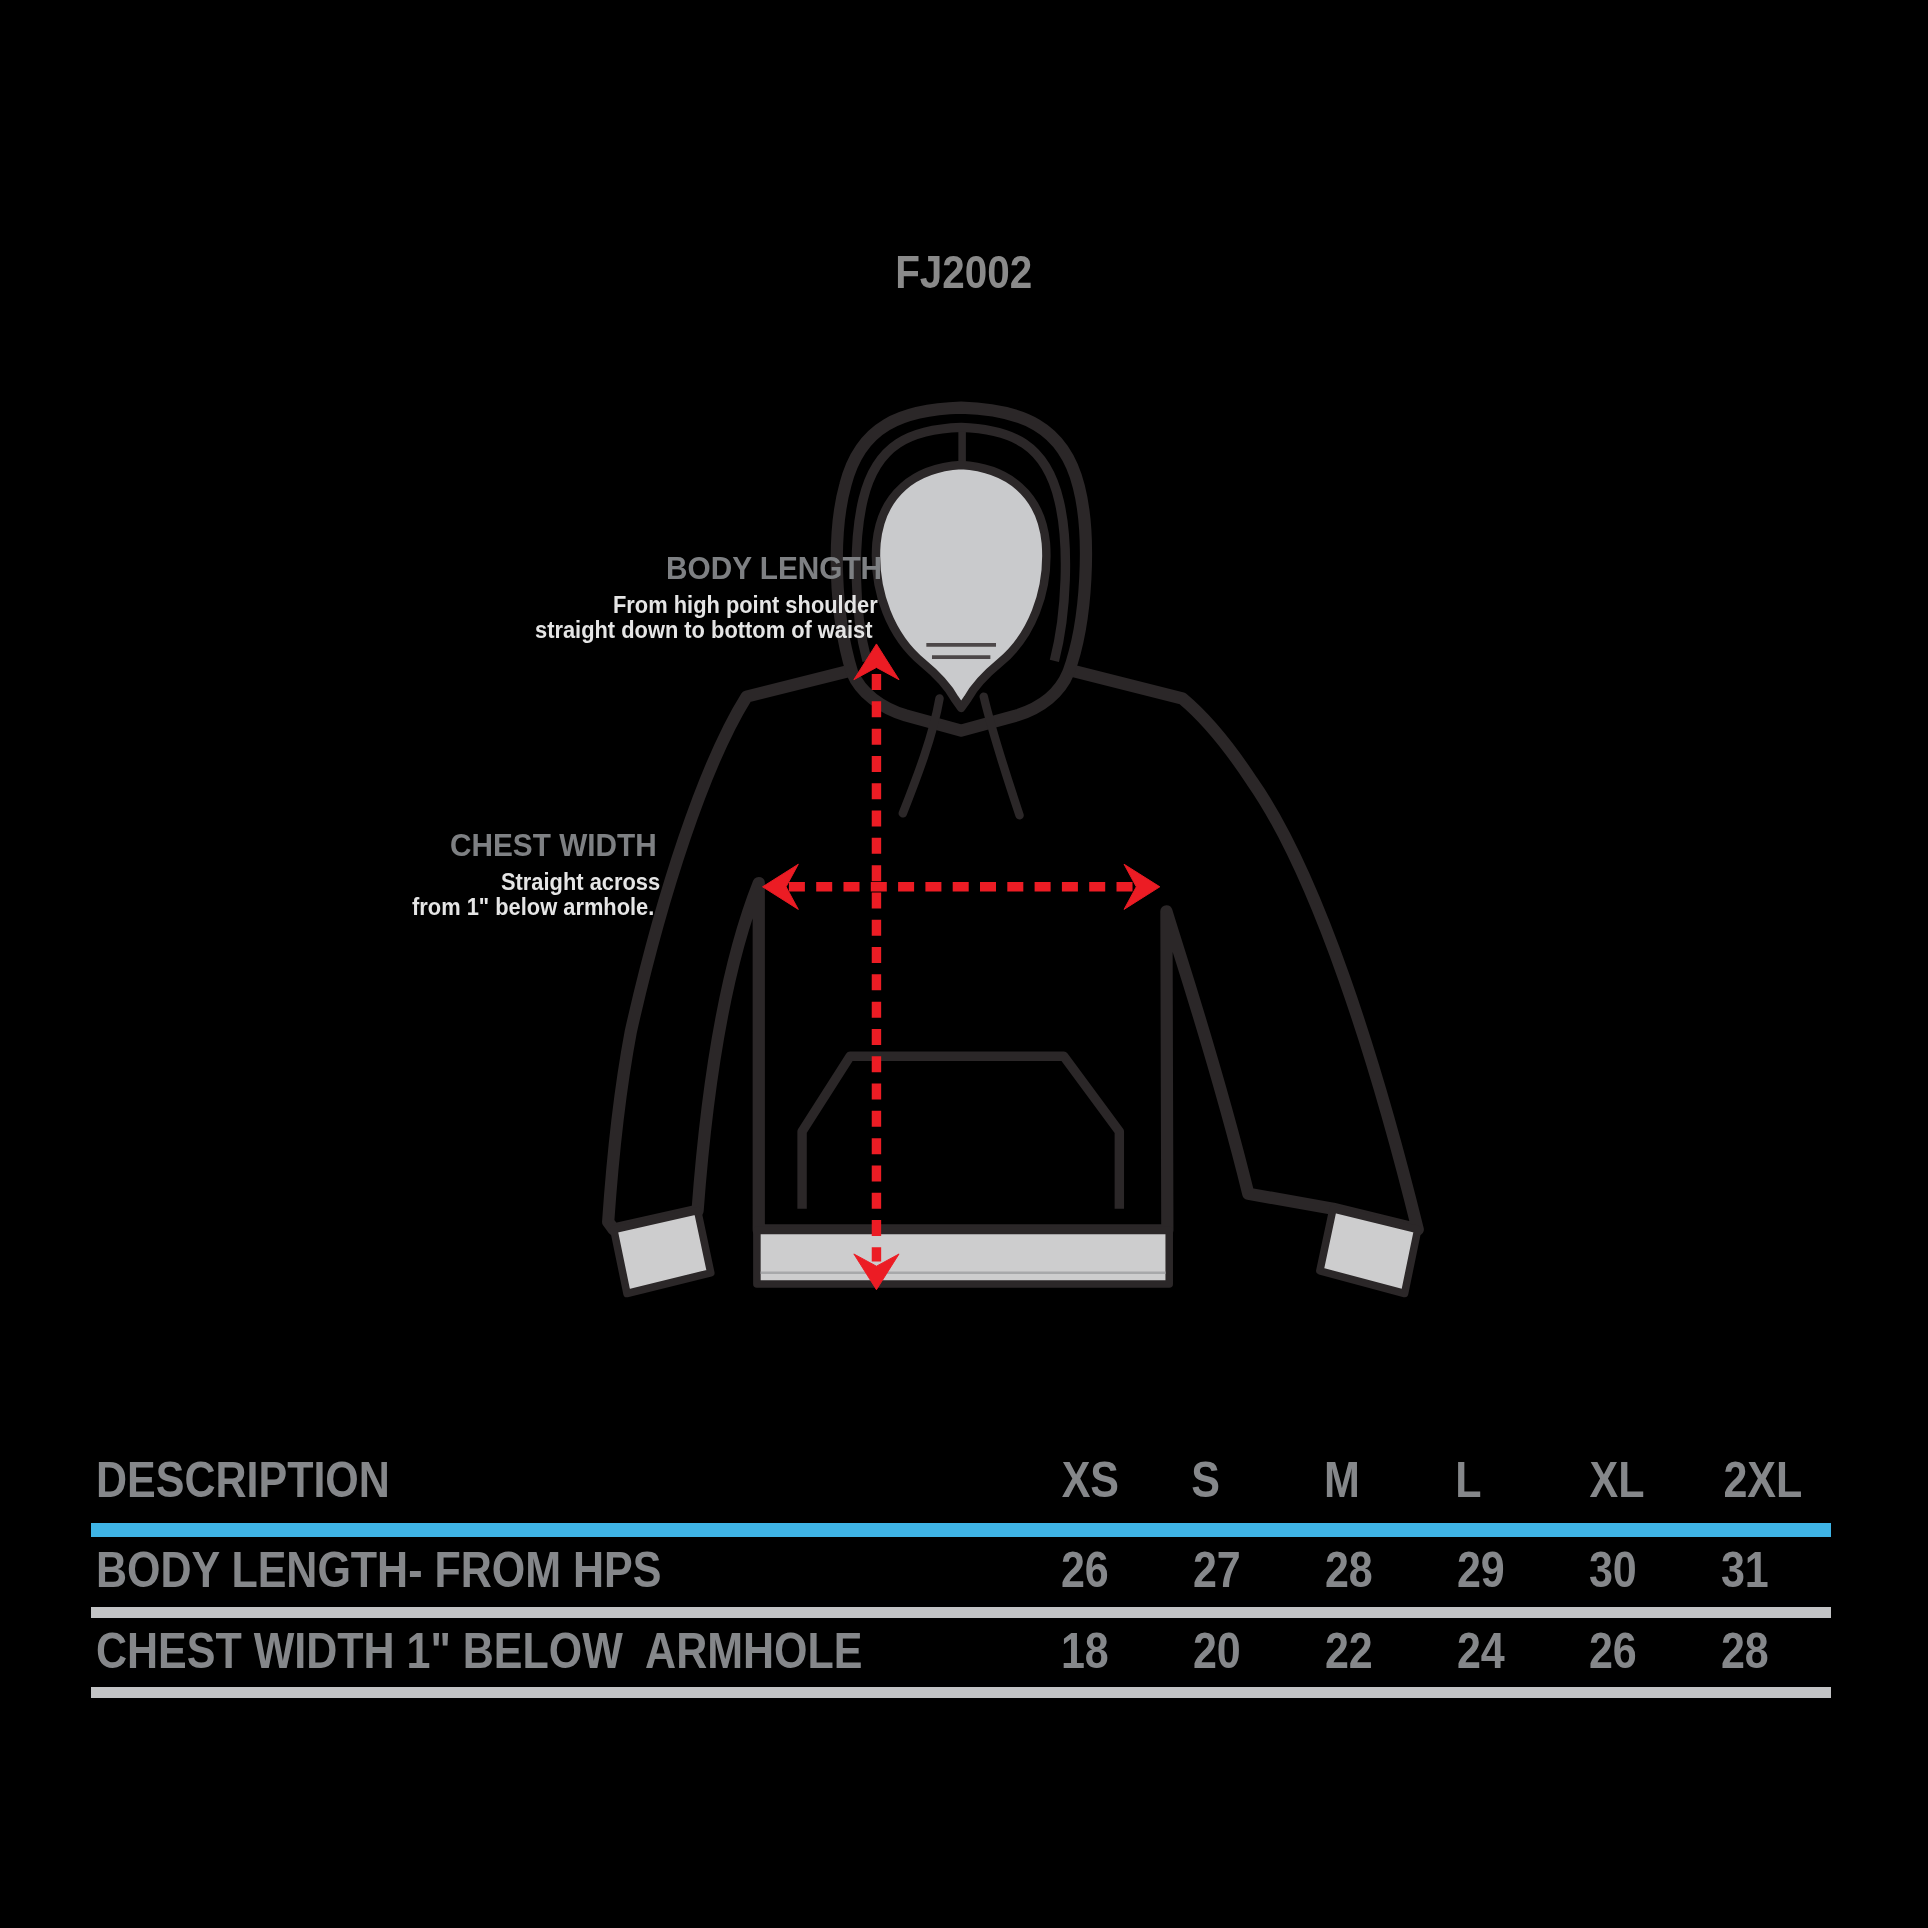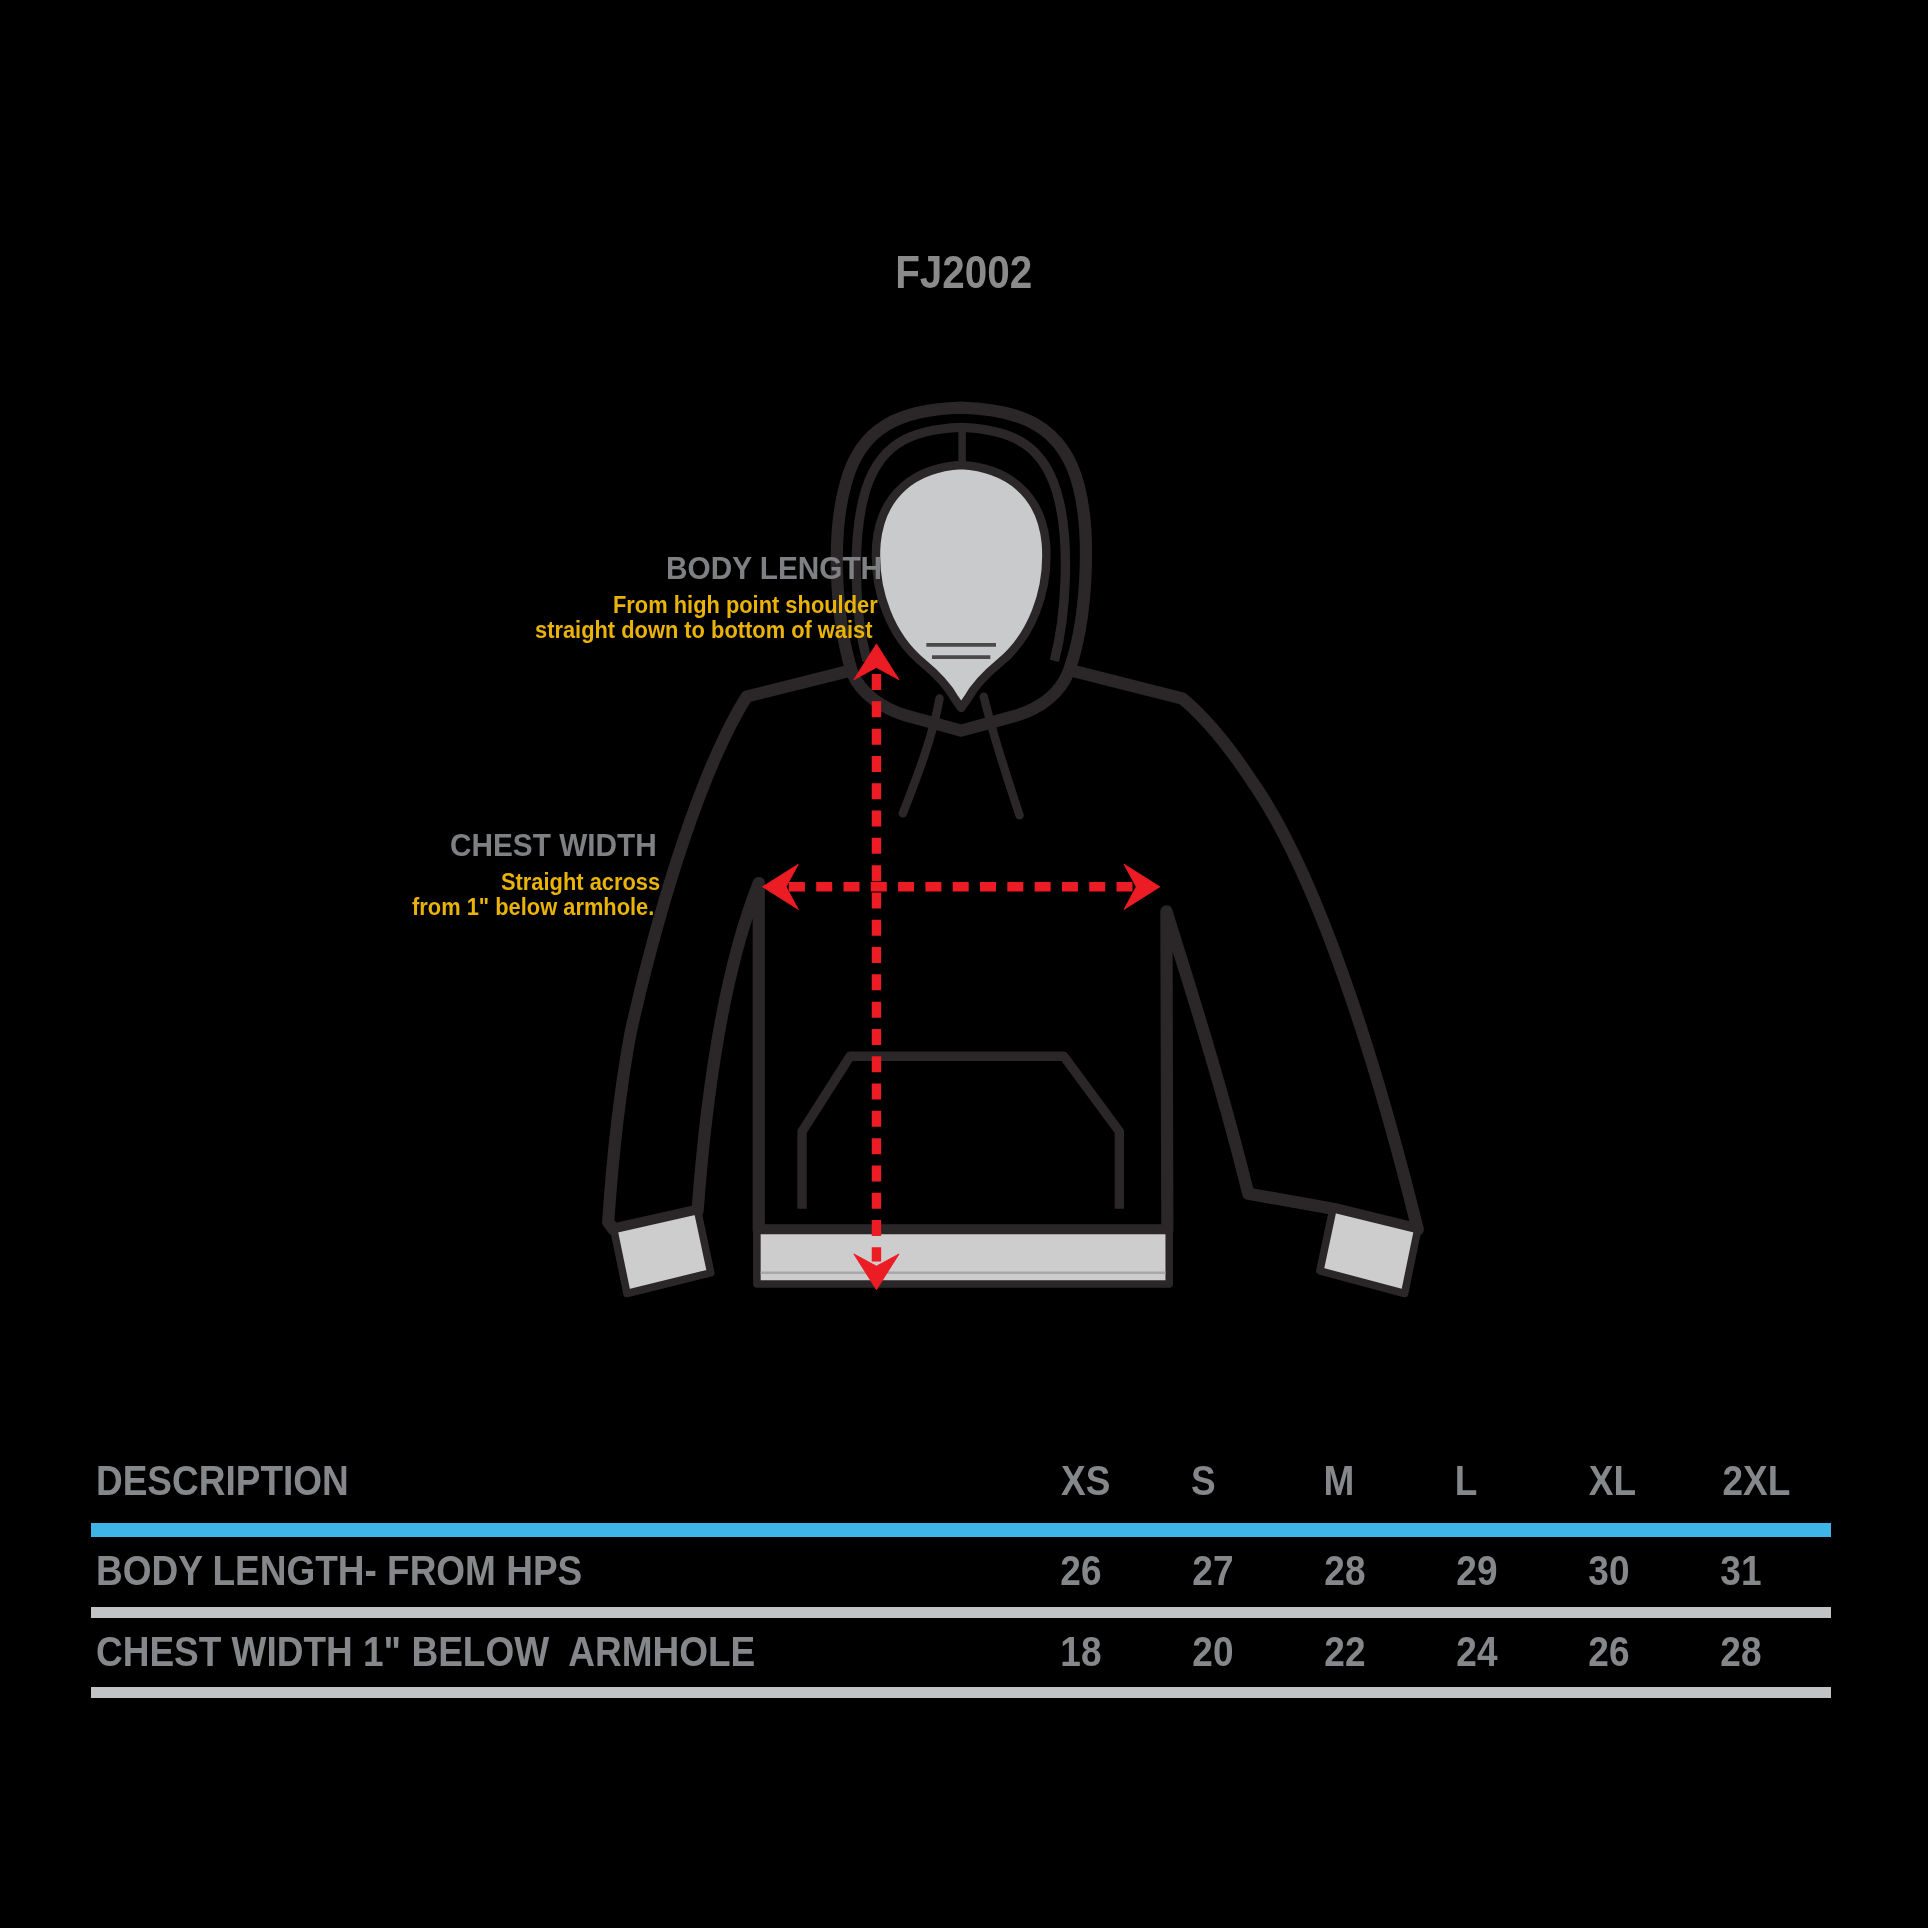--- a/index.html
+++ b/index.html
@@ -15,27 +15,27 @@
   .cxl{display:inline-block;transform:scaleX(.86);transform-origin:0 50%;}
   .cxa{display:inline-block;transform:scaleX(.93);transform-origin:0 50%;}
 
   
   #title{left:0;top:248px;width:1928px;text-align:center;
          font-size:47px;font-weight:bold;line-height:1;color:#8A8A8A;letter-spacing:0;}
 
   
   .ann{color:#7E8083;text-align:right;}
   .ann .ann-title{font-size:32px;font-weight:bold;line-height:1;margin-bottom:8.5px;}
-  .ann .ann-sub{font-size:23.5px;font-weight:bold;line-height:25.4px;color:#eab308;}
+  .ann .ann-sub{font-size:23.5px;font-weight:bold;line-height:25.4px;color:#e5e5e5;}
   #ann-body-length{left:535px;top:552px;}
   #ann-chest-width{left:412px;top:829px;}
 
   
   .trow{left:91px;width:1740px;height:47px;display:flex;align-items:flex-start;
-        font-size:43px;font-weight:bold;line-height:43px;color:#85878A;}
+        font-size:50px;font-weight:bold;line-height:43px;color:#85878A;}
   .trow .lbl{flex:0 0 961px;padding-left:4.7px;white-space:pre;}
   .trow .cell{flex:0 0 132px;text-align:left;}
   .rule{left:91px;width:1740px;}
   #rule-accent{top:1523px;height:14px;}
   #rule-1{top:1607px;height:11.3px;}
   #rule-2{top:1687px;height:11.3px;}
   #row-header{top:1459px;}
   #row-1{top:1549px;}
   #row-2{top:1630px;}
 </style>

